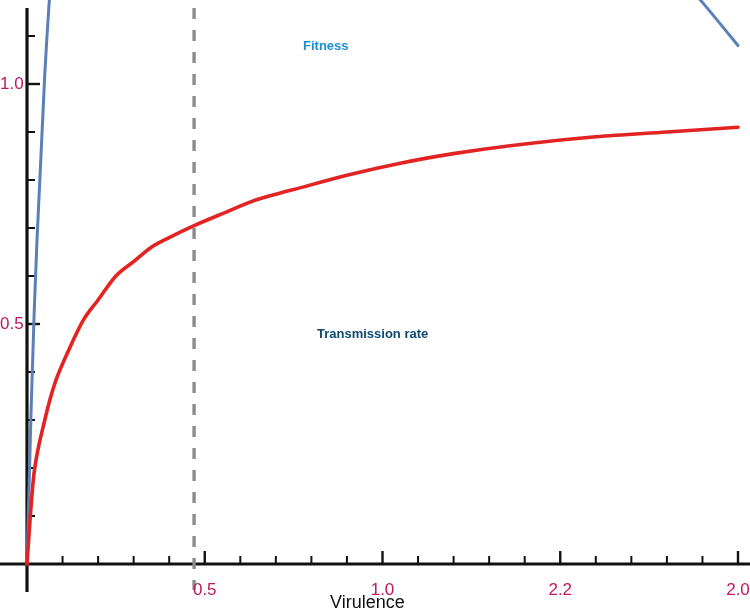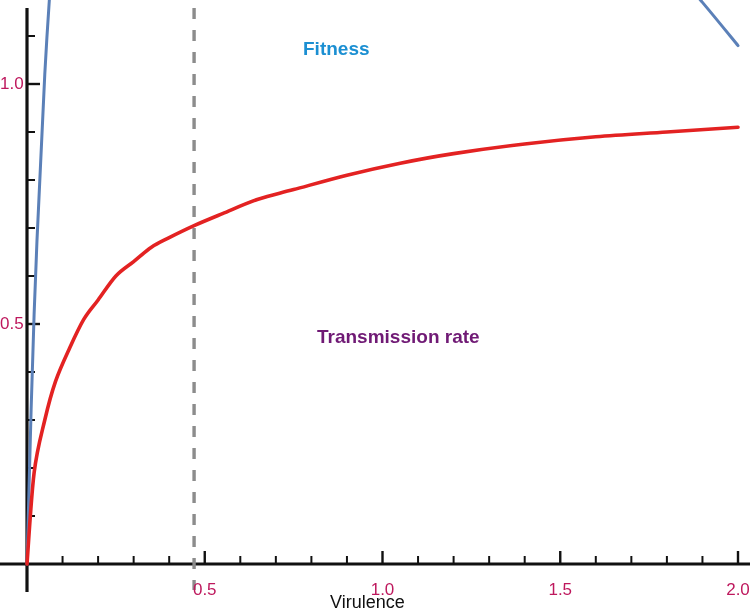--- a/index.html
+++ b/index.html
@@ -45,26 +45,26 @@
     font-family: "Liberation Sans", sans-serif;
     font-size: 18px;
     font-weight: normal;
     color: #101010;
     white-space: nowrap;
     text-align: left;
   }
   .series-label {
     position: absolute;
     font-family: "Liberation Sans", sans-serif;
-    font-size: 19px;
+    font-size: 13px;
     font-weight: bold;
     white-space: nowrap;
   }
   #label-fitness { color: #1b8fd2; }
-  #label-transmission { color: #701a75; }
+  #label-transmission { color: #0c4a6e; }
 </style>
 </head>
 <body>
 
 <div id="chart-root">
 
   <svg id="plot-svg" viewBox="0 0 750 615" preserveAspectRatio="none" xmlns="http://www.w3.org/2000/svg">
     <g id="g-axes">
         <line x1="0" y1="564" x2="750" y2="564" stroke="#111" stroke-width="3.2"></line>
         <line x1="27" y1="8" x2="27" y2="592" stroke="#111" stroke-width="3.2"></line>
@@ -115,21 +115,21 @@
       </g>
   </svg>
 
   <div id="ytick-labels">
       <div class="tick-label ylabel-txt" style="left: 0px; width: 20px; top: 314px;">0.5</div>
       <div class="tick-label ylabel-txt" style="left: 0px; width: 20px; top: 74px;">1.0</div>
     </div>
   <div id="xtick-labels">
       <div class="tick-label xlabel-txt" style="left: 174.75px; width: 60px; top: 580px;">0.5</div>
       <div class="tick-label xlabel-txt" style="left: 352.5px; width: 60px; top: 580px;">1.0</div>
-      <div class="tick-label xlabel-txt" style="left: 530.25px; width: 60px; top: 580px;">1.5</div>
+      <div class="tick-label xlabel-txt" style="left: 530.25px; width: 60px; top: 580px;">2.2</div>
       <div class="tick-label xlabel-txt" style="left: 708px; width: 60px; top: 580px;">2.0</div>
     </div>
 
   <div class="axis-title" id="x-axis-title" style="left: 330px; width: 120px; top: 592px;">Virulence</div>
 
   <div class="series-label" id="label-fitness" style="left: 303px; top: 38px;">Fitness</div>
 
   <div class="series-label" id="label-transmission" style="left: 317px; top: 326px;">Transmission rate</div>
 
 </div>

